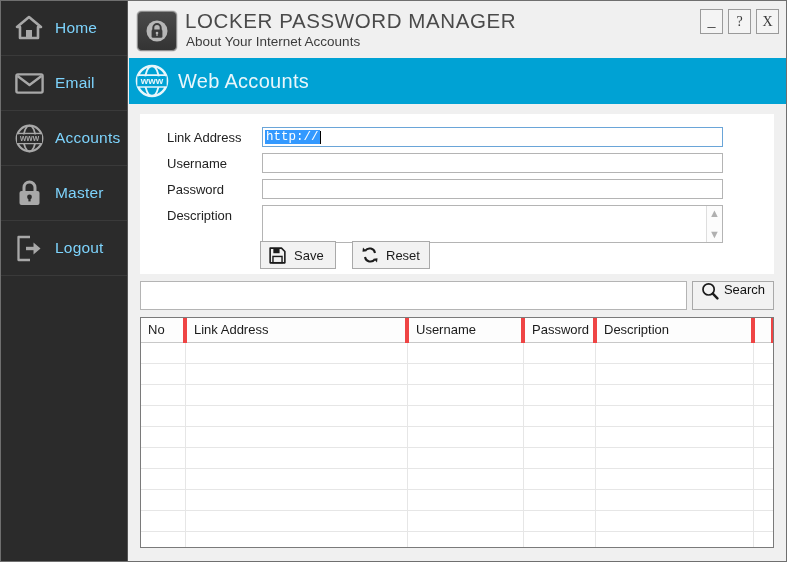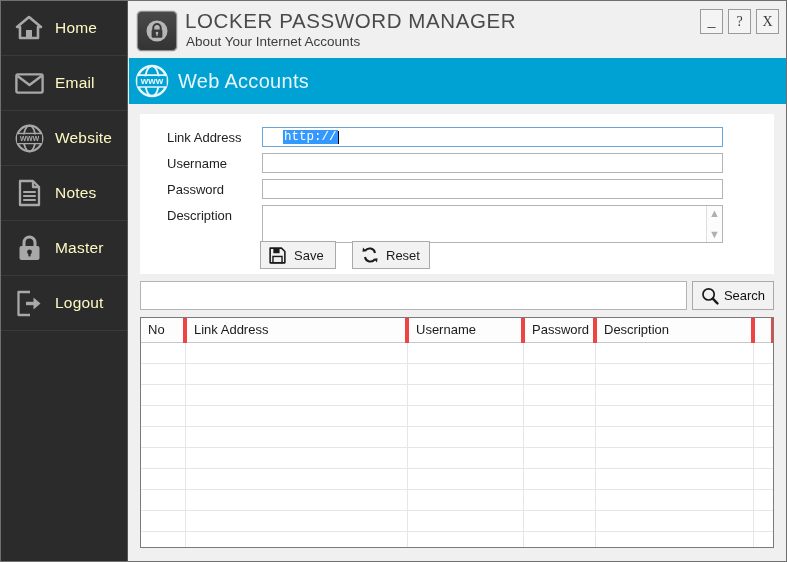--- a/index.html
+++ b/index.html
@@ -44,21 +44,21 @@
   .nav-item .ic {
     width: 30px;
     height: 30px;
     flex: 0 0 30px;
     display: flex;
     align-items: center;
     justify-content: center;
   }
   .nav-item .lbl {
     margin-left: 11px;
-    color: #fef9c3;
+    color: #7dd3fc;
     font-size: 15.5px;
     letter-spacing: 0.2px;
   }
 
   
   .content {
     position: absolute;
     left: 128px; top: 0;
     width: 659px;
     height: 562px;
@@ -180,21 +180,21 @@
   }
   .linkfield {
     position: relative;
     width: 461px;
     height: 20px;
     border: 1px solid #6aa5d8;
     background: #fff;
     box-sizing: border-box;
     display: flex;
     align-items: center;
-    padding-left: 20px;
+    padding-left: 2px;
     cursor: text;
   }
   .caret {
     display: inline-block;
     width: 1px;
     height: 13px;
     background: #000;
     margin-left: 0px;
   }
   .ta-wrap {
@@ -267,21 +267,21 @@
   }
   .searchbtn {
     position: absolute;
     right: 0; top: 0;
     width: 82px;
     height: 29px;
     box-sizing: border-box;
     background: #f2f2f2;
     border: 1px solid #a9a9a9;
     display: flex;
-    align-items: center;
+    align-items: flex-start;
     justify-content: center;
     gap: 5px;
     font-size: 13px;
     color: #111;
     cursor: pointer;
   }
 
   
   .gridwrap {
     position: absolute;
@@ -356,33 +356,23 @@
     <div class="nav-item">
       <span class="ic">
         <svg width="29" height="29" viewBox="0 0 29 29">
           <circle cx="14.5" cy="14.5" r="12.8" fill="none" stroke="#a8a8a8" stroke-width="2.2"></circle>
           <ellipse cx="14.5" cy="14.5" rx="6" ry="12.8" fill="none" stroke="#a8a8a8" stroke-width="1.7"></ellipse>
           <path d="M2.2 9.5 H26.8 M2.2 19.5 H26.8" stroke="#a8a8a8" stroke-width="1.7"></path>
           <rect x="2" y="10.5" width="25" height="8.5" fill="#2b2b2b"></rect>
           <text x="14.5" y="17.4" font-family="'Liberation Sans',sans-serif" font-size="8.2" font-weight="bold" fill="#a8a8a8" text-anchor="middle">www</text>
         </svg>
       </span>
-      <span class="lbl">Website</span>
-    </div>
-
-    <div class="nav-item">
-      <span class="ic">
-        <svg width="23" height="28" viewBox="0 0 23 28">
-          <path d="M2 2 H15 L21 8 V26 H2 Z" fill="none" stroke="#a8a8a8" stroke-width="2.3" stroke-linejoin="round"></path>
-          <path d="M15 2 V8 H21" fill="none" stroke="#a8a8a8" stroke-width="2.3" stroke-linejoin="round"></path>
-          <path d="M6 13 H17 M6 17 H17 M6 21 H17" stroke="#a8a8a8" stroke-width="2.1" stroke-linecap="round"></path>
-        </svg>
-      </span>
-      <span class="lbl">Notes</span>
-    </div>
+      <span class="lbl">Accounts</span>
+    </div>
+
 
     <div class="nav-item">
       <span class="ic">
         <svg width="25" height="28" viewBox="0 0 25 28">
           <path d="M7 12 V8.5 A5.5 5.5 0 0 1 18 8.5 V12" fill="none" stroke="#a8a8a8" stroke-width="3"></path>
           <rect x="2.5" y="12" width="20" height="14" rx="2" fill="#a8a8a8"></rect>
           <circle cx="12.5" cy="18" r="2.4" fill="#2b2b2b"></circle>
           <rect x="11.4" y="18" width="2.2" height="4.4" fill="#2b2b2b"></rect>
         </svg>
       </span>

